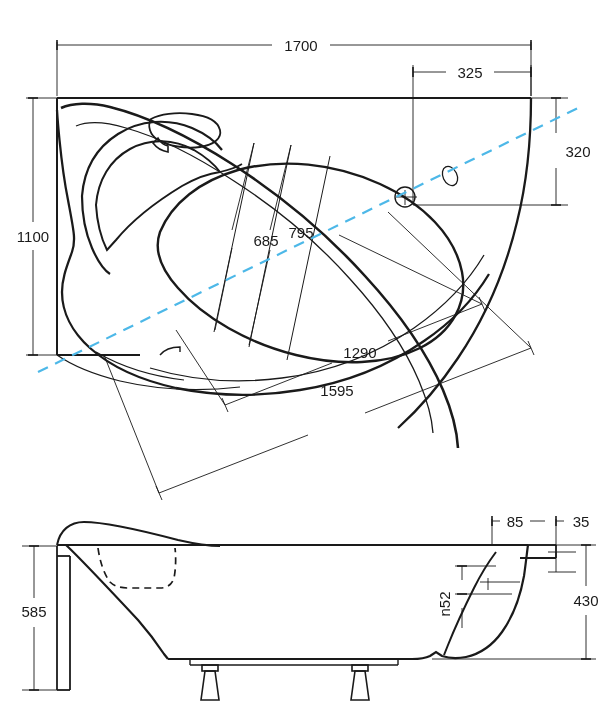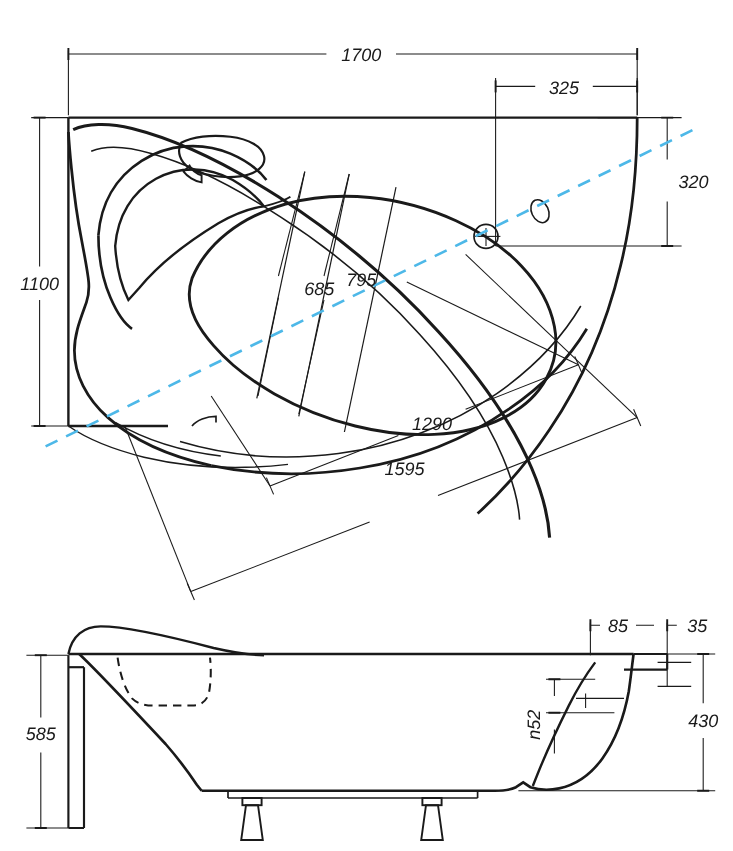--- a/index.html
+++ b/index.html
@@ -1,21 +1,21 @@
 <!DOCTYPE html>
 <html><head>
 <meta charset="utf-8">
 <style>
   html,body{margin:0;padding:0;background:#ffffff;}
   body{
     width:611px;height:709px;
     font-family:"Liberation Sans", sans-serif;
     position:relative;overflow:hidden;
   }
-  #drawing-root{position:absolute;left:0;top:0;width:534px;height:709px;font-style:italic;}
+  #drawing-root{position:absolute;left:0;top:0;width:534px;height:709px;}
   svg{display:block;}
   .dim-text{
     font-family:"Liberation Sans", sans-serif;
     font-size:15px;
     fill:#1a1a1a;
     font-weight:400;
   }
 </style>
 </head>
 <body>

